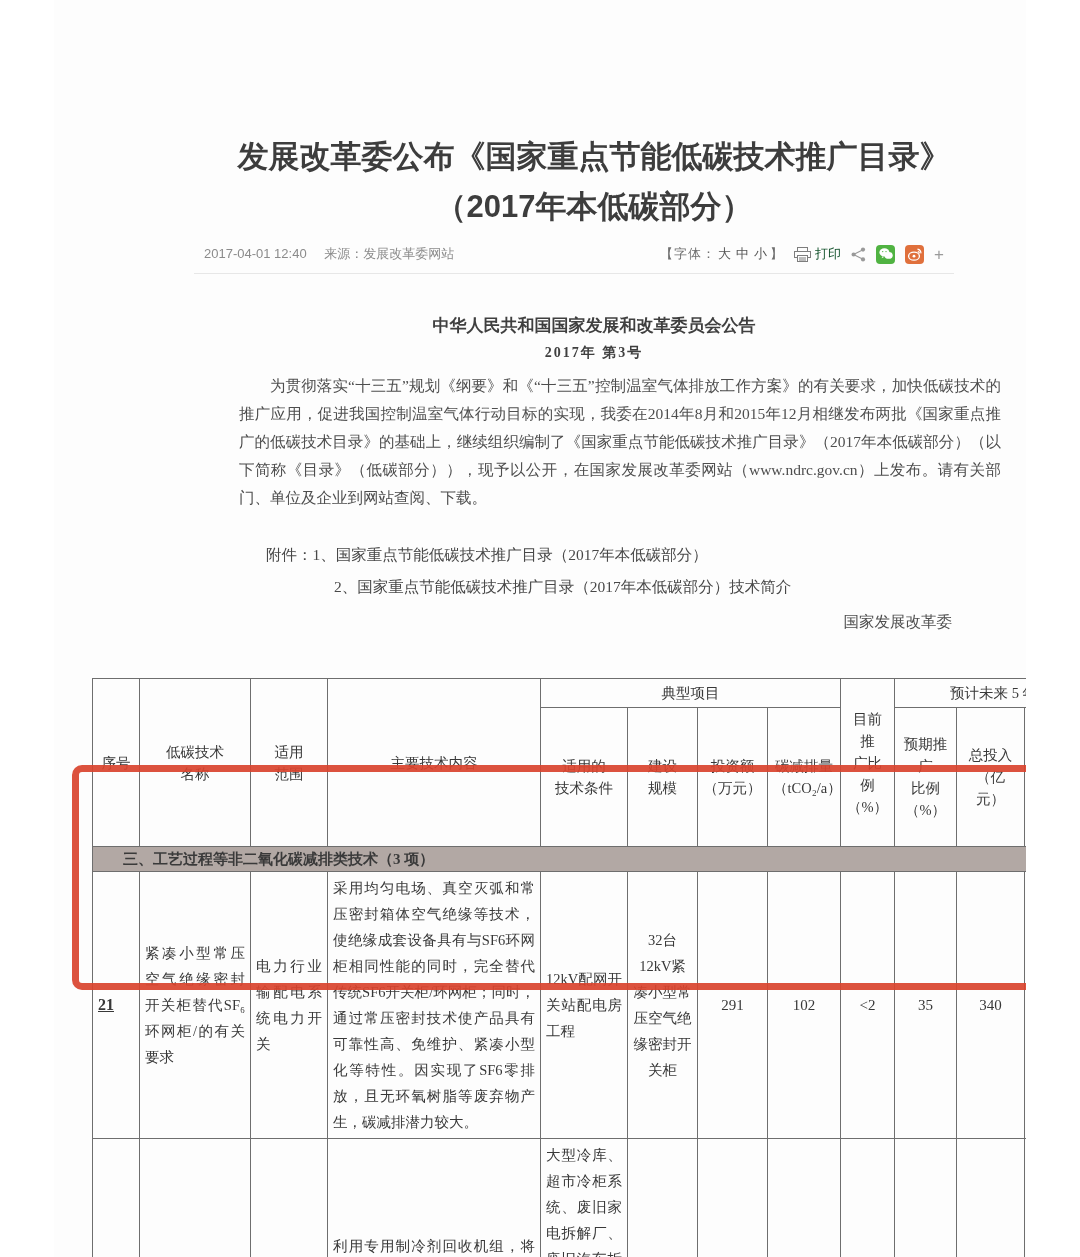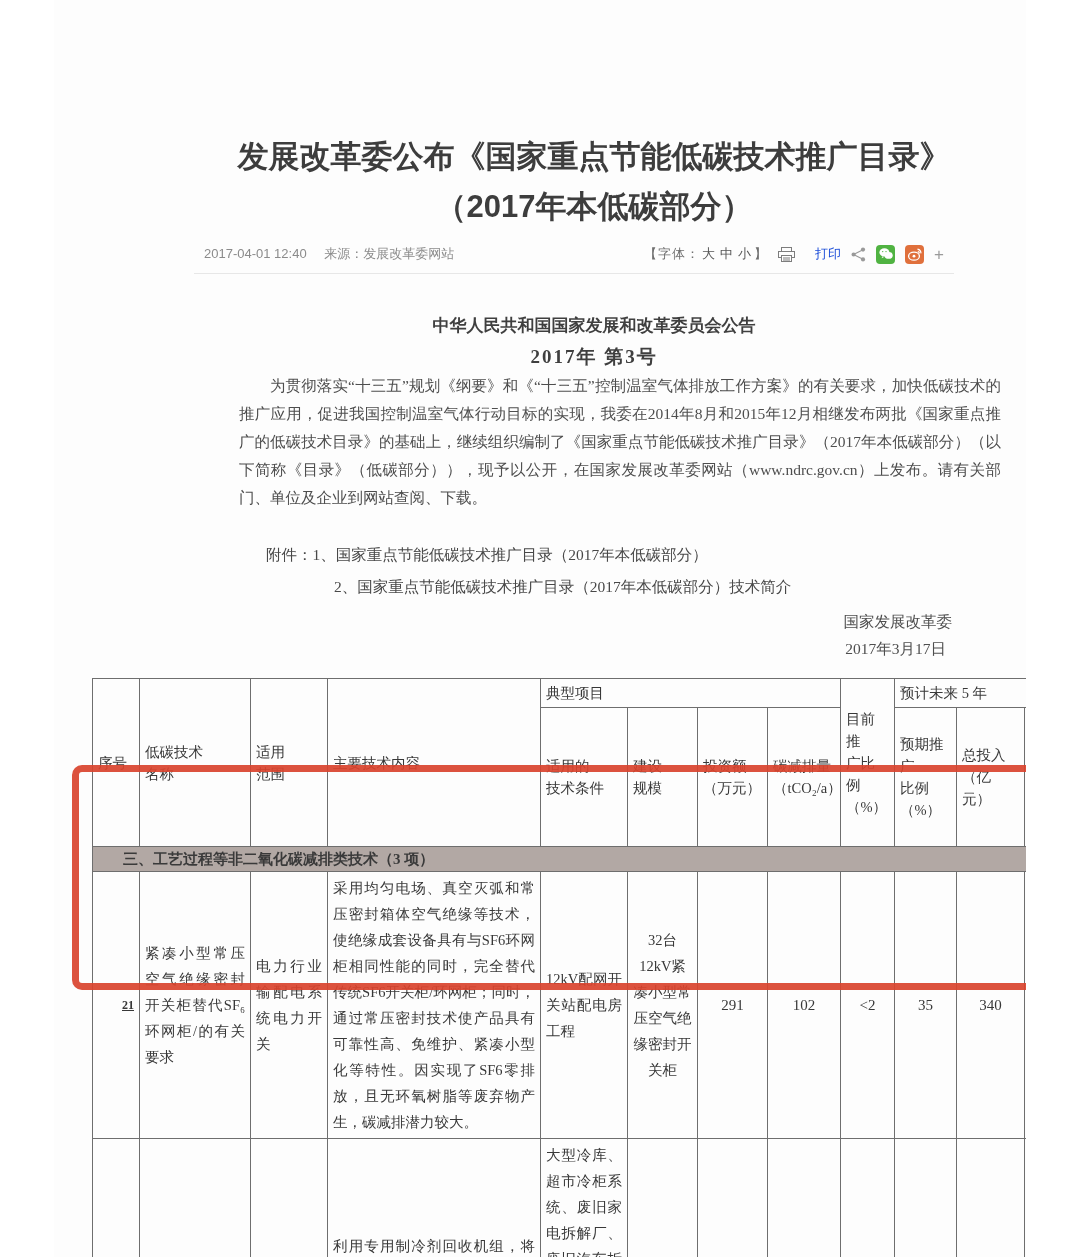--- a/index.html
+++ b/index.html
@@ -17,33 +17,33 @@
   .meta-row {
     position:absolute; top:241px; left:150px; width:740px; height:26px;
     display:flex; justify-content:space-between; align-items:center;
     font-family:"Liberation Sans","DejaVu Sans",sans-serif;
     font-size:13px; color:#8b8b8b;
   }
   .meta-left span { margin-right:14px; }
   .meta-right { display:flex; align-items:center; gap:10px; color:#7d7d7d; }
   .font-widget { letter-spacing:1px; color:#6f6f6f; }
   .font-widget b { font-weight:normal; color:#555; cursor:pointer; margin:0 2px; }
-  .print-btn { display:flex; align-items:center; gap:20px; cursor:pointer; color:#1d4ed8;justify-content:center; }
+  .print-btn { display:flex; align-items:center; gap:4px; cursor:pointer; color:#14532d;justify-content:center; }
   .icon-badge { width:19px; height:19px; border-radius:4px; display:inline-flex; align-items:center; justify-content:center; cursor:pointer; }
   .share-glyph { cursor:pointer; display:inline-flex; }
   .plus-glyph { font-size:17px; color:#9a9a9a; cursor:pointer; line-height:1; }
   .meta-divider { position:absolute; top:273px; left:140px; width:760px; border-top:1px solid #e7e7e7; }
 
   .doc-heading {
     position:absolute; top:314px; left:160px; width:760px; text-align:center;
     font-weight:700; font-size:17px; color:#3f3f3f;
   }
   .doc-no {
     position:absolute; top:344px; left:160px; width:760px; text-align:center;
-    font-weight:700; font-size:19px; color:#3f3f3f; letter-spacing:2px;
+    font-weight:700; font-size:14px; color:#3f3f3f; letter-spacing:2px;
   }
   .para {
     position:absolute; left:150px; width:762px;
     font-size:15.5px; line-height:28px; color:#4e4e4e;
     text-align:justify; text-indent:2em;margin-left:35px;
   }
   .para1 { top:372px; }
   .para2 { top:486px; }
   .att-line { position:absolute; left:150px; width:762px; font-size:15.5px; color:#484848; }
   .att1 { top:545px; padding-left:62px; }
@@ -56,29 +56,29 @@
 
   table.cat {
     position:absolute; top:678px; left:38px; width:1000px;
     border-collapse:collapse; table-layout:fixed;
     font-size:14.5px; color:#383838;
   }
   table.cat th, table.cat td {
     border:1px solid #6e6e6e; padding:3px 5px; vertical-align:middle;
   }
   table.cat th {
-    font-weight:normal; text-align:left; white-space:pre-line; line-height:22px;
+    font-weight:normal; text-align:center; white-space:pre-line; line-height:22px;
   }
   tr.hdr-top th { height:24px; }
   tr.hdr-bottom th { height:52px; }
   tr.section-row td {
     height:22px; font-weight:700; text-align:left; padding-left:30px;
     font-size:15px; line-height:18px; color:#3a3a3a;
   }
-  td.cell-no { text-align:right; font-weight:700; vertical-align:middle; font-size:12px;text-decoration:underline; }
+  td.cell-no { text-align:left; font-weight:700; vertical-align:middle; font-size:16px;text-decoration:underline; }
   td.cell-text { vertical-align:top; text-align:justify; line-height:26px; padding:6px 7px; }
   td.cell-center { vertical-align:top; text-align:center; line-height:26px; padding:6px 5px; }
   td.cell-num { vertical-align:top; text-align:center; padding-top:5px; font-size:15px; }
   tr.row21 { height:210px; }
   tr.row22 { height:245px; }
 
   .highlight-rect {
     position:absolute; top:765px; left:18px; width:1036px; height:225px;
     border:7px solid #d9432e; border-radius:10px; z-index:5; pointer-events:none;
     opacity:0.92;
@@ -145,21 +145,20 @@
   <div class="doc-heading">中华人民共和国国家发展和改革委员会公告</div>
   <div class="doc-no">2017年  第3号</div>
 
   <p class="para para1">为贯彻落实“十三五”规划《纲要》和《“十三五”控制温室气体排放工作方案》的有关要求，加快低碳技术的推广应用，促进我国控制温室气体行动目标的实现，我委在2014年8月和2015年12月相继发布两批《国家重点推广的低碳技术目录》的基础上，继续组织编制了《国家重点节能低碳技术推广目录》（2017年本低碳部分）（以下简称《目录》（低碳部分）），现予以公开，在国家发展改革委网站（www.ndrc.gov.cn）上发布。请有关部门、单位及企业到网站查阅、下载。</p>
 
   <div class="att-line att1"><span>附件：</span><span>1、国家重点节能低碳技术推广目录（2017年本低碳部分）</span></div>
   <div class="att-line att2"><span>2、国家重点节能低碳技术推广目录（2017年本低碳部分）技术简介</span></div>
 
   <div class="sign-block">
     <div>国家发展改革委</div>
-    <div class="sign-date">2017年3月17日</div>
   </div>
 
   <table class="cat">
     <colgroup>
       <col style="width:47px">
         <col style="width:111px">
         <col style="width:77px">
         <col style="width:213px">
       <col style="width:87px">
         <col style="width:70px">

